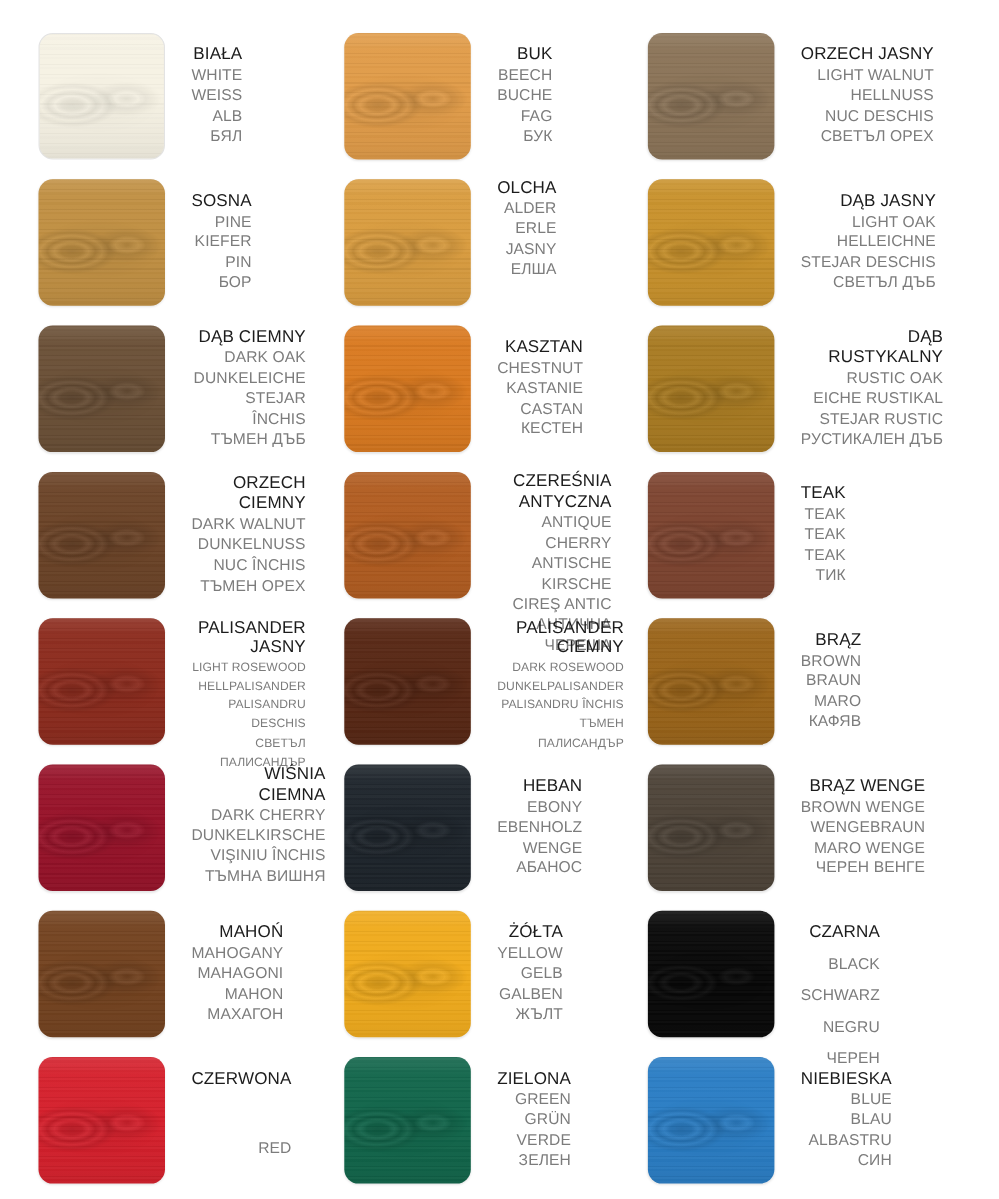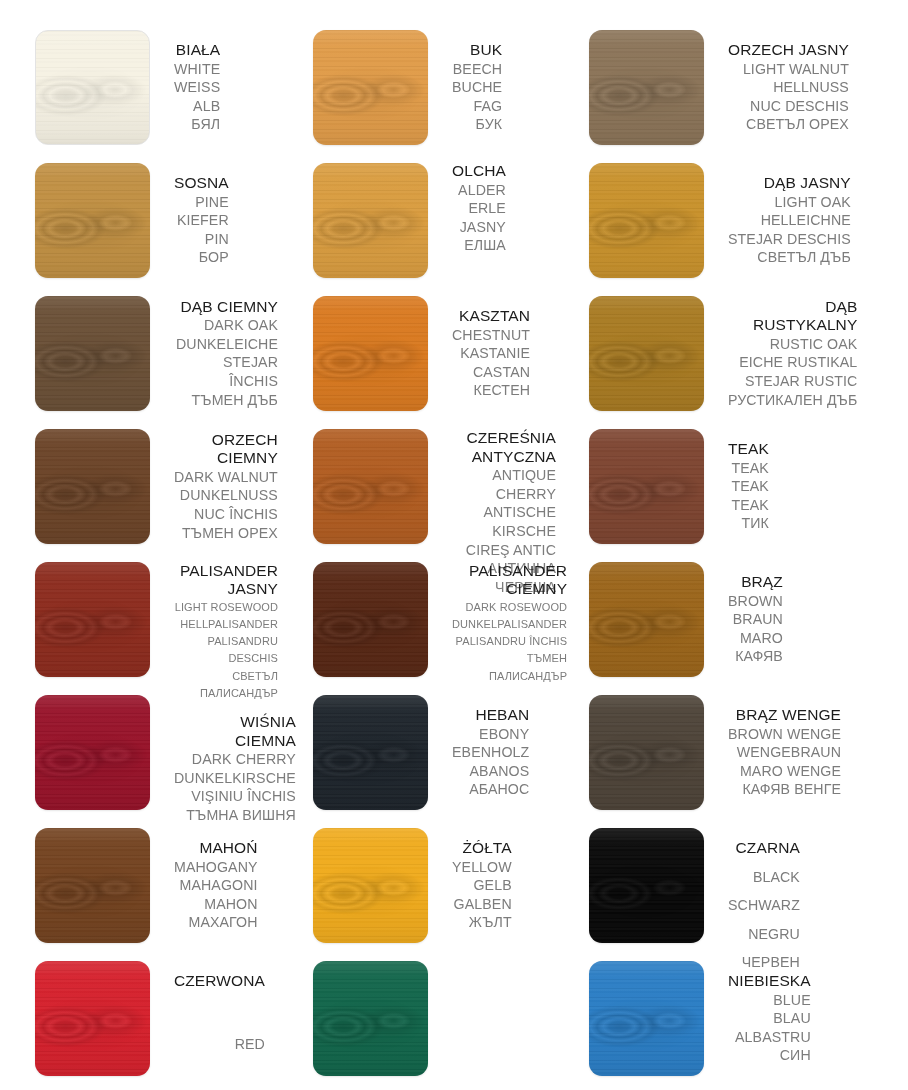--- a/index.html
+++ b/index.html
@@ -384,59 +384,59 @@
         </div>
       </div>
       <div class="cell col1">
         <div class="swatch-wrap">
           <div class="swatch" style="background: rgb(151, 18, 41);">
             <div class="grain-lines"></div>
             <div class="grain-rings"></div>
             <div class="grain-shade"></div>
           </div>
         </div>
-        <div class="labels" style="margin-top: 25px;">
+        <div class="labels" style="margin-top: 7px;">
           <div class="name">WIŚNIA
 CIEMNA</div>
           <div class="trans">DARK CHERRY</div>
           <div class="trans">DUNKELKIRSCHE</div>
           <div class="trans">VIŞINIU ÎNCHIS</div>
           <div class="trans">ТЪМНА ВИШНЯ</div>
         </div>
       </div>
       <div class="cell col2">
         <div class="swatch-wrap">
           <div class="swatch" style="background: rgb(29, 36, 43);">
             <div class="grain-lines"></div>
             <div class="grain-rings"></div>
             <div class="grain-shade"></div>
           </div>
         </div>
         <div class="labels" style="margin-top: 18px;">
           <div class="name">HEBAN</div>
           <div class="trans">EBONY</div>
           <div class="trans">EBENHOLZ</div>
-          <div class="trans">ABANOS</div>
+          <div class="trans">WENGE</div>
           <div class="trans">АБАНОС</div>
         </div>
       </div>
       <div class="cell col3">
         <div class="swatch-wrap">
           <div class="swatch" style="background: rgb(77, 67, 56);">
             <div class="grain-lines"></div>
             <div class="grain-rings"></div>
             <div class="grain-shade"></div>
           </div>
         </div>
         <div class="labels" style="margin-top: 18px;">
           <div class="name">BRĄZ WENGE</div>
           <div class="trans">BROWN WENGE</div>
           <div class="trans">WENGEBRAUN</div>
           <div class="trans">MARO WENGE</div>
-          <div class="trans">КАФЯВ ВЕНГЕ</div>
+          <div class="trans">ЧЕРЕН ВЕНГЕ</div>
         </div>
       </div>
       <div class="cell col1">
         <div class="swatch-wrap">
           <div class="swatch" style="background: rgb(115, 66, 31);">
             <div class="grain-lines"></div>
             <div class="grain-rings"></div>
             <div class="grain-shade"></div>
           </div>
         </div>
@@ -470,21 +470,21 @@
             <div class="grain-lines"></div>
             <div class="grain-rings"></div>
             <div class="grain-shade"></div>
           </div>
         </div>
         <div class="labels" style="margin-top: 18px; gap: 10px;">
           <div class="name">CZARNA</div>
           <div class="trans">BLACK</div>
           <div class="trans">SCHWARZ</div>
           <div class="trans">NEGRU</div>
-          <div class="trans">ЧЕРВЕН</div>
+          <div class="trans">ЧЕРЕН</div>
         </div>
       </div>
       <div class="cell col1">
         <div class="swatch-wrap">
           <div class="swatch" style="background: rgb(213, 32, 44);">
             <div class="grain-lines"></div>
             <div class="grain-rings"></div>
             <div class="grain-shade"></div>
           </div>
         </div>
@@ -497,20 +497,27 @@
         </div>
       </div>
       <div class="cell col2">
         <div class="swatch-wrap">
           <div class="swatch" style="background: rgb(17, 101, 74);">
             <div class="grain-lines"></div>
             <div class="grain-rings"></div>
             <div class="grain-shade"></div>
           </div>
         </div>
+        <div class="labels" style="margin-top: 18px;">
+          <div class="name">ZIELONA</div>
+          <div class="trans">GREEN</div>
+          <div class="trans">GRÜN</div>
+          <div class="trans">VERDE</div>
+          <div class="trans">ЗЕЛЕН</div>
+        </div>
       </div>
       <div class="cell col3">
         <div class="swatch-wrap">
           <div class="swatch" style="background: rgb(42, 125, 196);">
             <div class="grain-lines"></div>
             <div class="grain-rings"></div>
             <div class="grain-shade"></div>
           </div>
         </div>
         <div class="labels" style="margin-top: 18px;">

